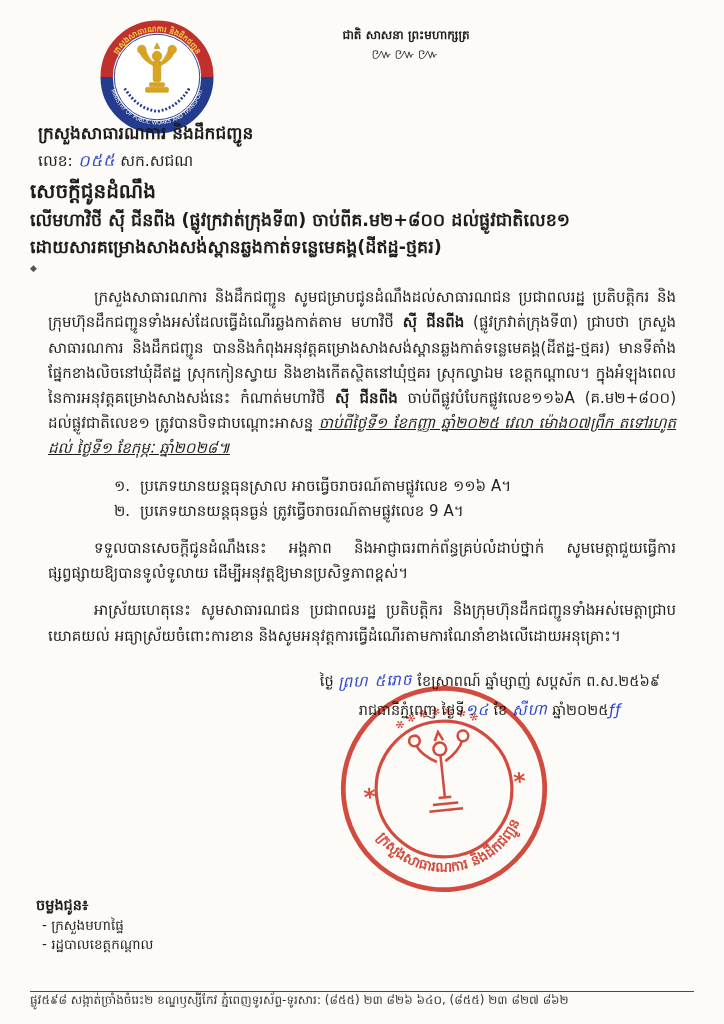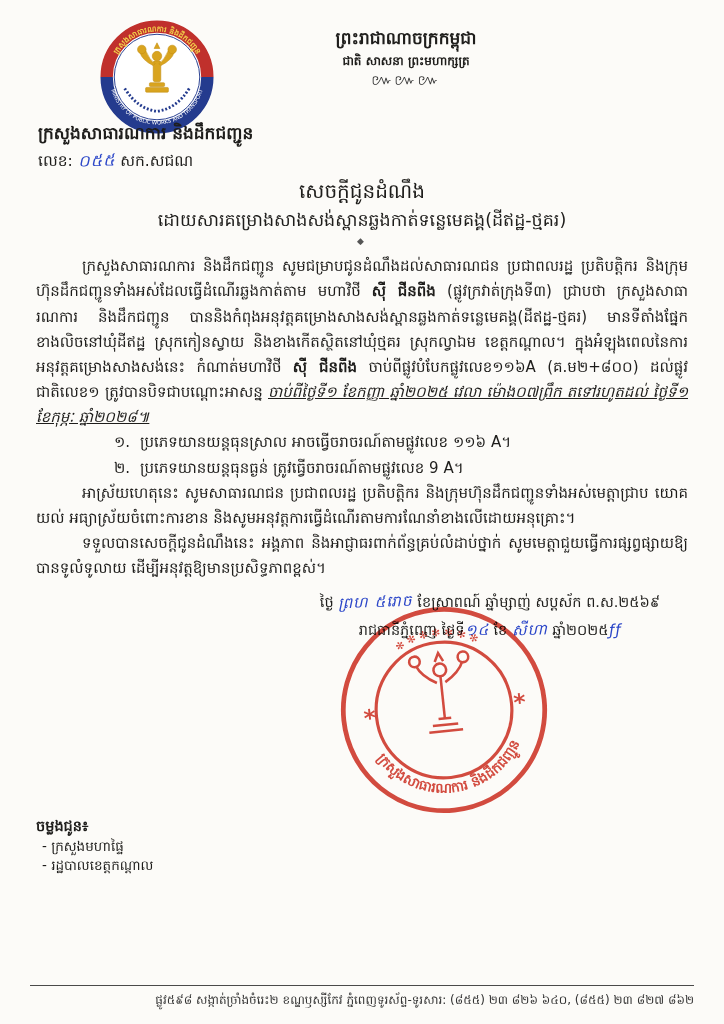--- a/index.html
+++ b/index.html
@@ -19,44 +19,44 @@
   .royal{position:absolute;left:256px;top:26px;width:300px;text-align:center;}
   .royal .kingdom{font-weight:bold;font-size:17px;line-height:1.5;}
   .royal .motto{font-weight:bold;font-size:12px;line-height:1.5;}
   .royal .flourish{font-size:15px;color:#3a3a3a;letter-spacing:2px;line-height:1.4;}
   .ministry-block{position:absolute;left:38px;top:122px;}
   .ministry-name{font-weight:bold;font-size:17px;}
   .ref-line{font-size:15.5px;margin-top:3px;}
   .hw{color:#2b46c8;font-style:italic;display:inline-block;transform:rotate(-2deg);
       font-size:1.05em;letter-spacing:1px;}
   
-  .title-block{text-align:center;margin:6px 30px 4px 30px;font-weight:normal;}
+  .title-block{margin:6px 30px 4px 30px;font-weight:bold;}
   .title-line1{font-size:20px;line-height:1.55;}
   .title-line{font-size:17.5px;line-height:1.55;}
   .title-divider{font-size:9px;color:#555;letter-spacing:3px;margin-top:2px;}
   
   .body-text{margin:8px 36px 0 36px;font-size:15px;line-height:1.68;text-align:justify;}
-  .para{margin:0;text-indent:46px;}
+  .para{margin:12px;text-indent:46px;}
   .para .b{font-weight:bold;}
   .para .ui{font-style:italic;text-decoration:underline;}
   .list-item{margin:0 0 0 78px;text-indent:0;}
   .list-item .num{display:inline-block;width:26px;}
   
   .sign-area{position:relative;height:212px;}
   .date-lines{position:absolute;right:14px;top:6px;width:440px;text-align:center;
               font-size:14.5px;line-height:1.9;z-index:1;}
   .stamp{position:absolute;left:338px;top:22px;width:212px;height:212px;z-index:2;
          opacity:.88;transform:rotate(-6deg);mix-blend-mode:multiply;}
   
   .cc{margin:0 36px;font-size:13.5px;line-height:1.45;}
   .cc-label{font-weight:bold;font-size:14.5px;margin-top:22px;}
   .cc-item{padding-left:6px;}
   
   .footer{position:absolute;left:30px;right:30px;bottom:14px;border-top:1.5px solid #4a4a4a;
-          padding-top:6px;display:flex;justify-content:flex-end;font-size:12px;color:#333;}
+          padding-top:0;display:flex;justify-content:flex-start;font-size:12px;color:#333;}
 </style>
 </head>
 <body>
 
 <div class="page">
 
   <div class="header">
 
     <svg class="logo" viewBox="0 0 120 120">
       <defs>
@@ -81,53 +81,53 @@
       </g>
       <text font-size="8" font-weight="bold" fill="#f2d24b">
         <textPath href="#arcTop" startOffset="50%" text-anchor="middle">ក្រសួងសាធារណការ និងដឹកជញ្ជូន</textPath>
       </text>
       <text font-size="5.6" fill="#ffffff">
         <textPath href="#arcBot" startOffset="50%" text-anchor="middle">MINISTRY OF PUBLIC WORKS AND TRANSPORT</textPath>
       </text>
     </svg>
 
     <div class="royal">
-      <div class="kingdom">ព្រះរាជាណាចក្រកម្ពុជា</div>
       <div class="motto">ជាតិ សាសនា ព្រះមហាក្សត្រ</div>
       <div class="flourish">៚៚៚</div>
     </div>
 
     <div class="ministry-block">
       <div class="ministry-name">ក្រសួងសាធារណការ និងដឹកជញ្ជូន</div>
       <div class="ref-line">
         <span>លេខ:</span>
         <span class="hw">០៥៥</span>
         <span>សក.សជណ</span>
       </div>
     </div>
   </div>
 
   <div class="title-block">
     <div class="title-line1">សេចក្តីជូនដំណឹង</div>
+    <div class="title-line">លើមហាវិថី ស៊ី ជីនពីង (ផ្លូវក្រវាត់ក្រុងទី៣) ចាប់ពីគ.ម២+៨០០ ដល់ផ្លូវជាតិលេខ១</div>
     <div class="title-line">ដោយសារគម្រោងសាងសង់ស្ពានឆ្លងកាត់ទន្លេមេគង្គ(ដីឥដ្ឋ-ថ្មគរ)</div>
     <div class="title-divider">◆</div>
   </div>
 
   <div class="body-text">
     <p class="para"><span>ក្រសួងសាធារណការ និងដឹកជញ្ជូន សូមជម្រាបជូនដំណឹងដល់សាធារណជន ប្រជាពលរដ្ឋ ប្រតិបត្តិករ និងក្រុមហ៊ុនដឹកជញ្ជូនទាំងអស់ដែលធ្វើដំណើរឆ្លងកាត់តាម មហាវិថី </span><span class="b">ស៊ី ជីនពីង</span><span> (ផ្លូវក្រវាត់ក្រុងទី៣) ជ្រាបថា ក្រសួងសាធារណការ និងដឹកជញ្ជូន បាននិងកំពុងអនុវត្តគម្រោងសាងសង់ស្ពានឆ្លងកាត់ទន្លេមេគង្គ(ដីឥដ្ឋ-ថ្មគរ) មានទីតាំងផ្នែកខាងលិចនៅឃុំដីឥដ្ឋ ស្រុកកៀនស្វាយ និងខាងកើតស្ថិតនៅឃុំថ្មគរ ស្រុកល្វាឯម ខេត្តកណ្ដាល។ ក្នុងអំឡុងពេលនៃការអនុវត្តគម្រោងសាងសង់នេះ កំណាត់មហាវិថី </span><span class="b">ស៊ី ជីនពីង</span><span> ចាប់ពីផ្លូវបំបែកផ្លូវលេខ១១៦A (គ.ម២+៨០០) ដល់ផ្លូវជាតិលេខ១ ត្រូវបានបិទជាបណ្ដោះអាសន្ន </span><span class="ui">ចាប់ពីថ្ងៃទី១ ខែកញ្ញា ឆ្នាំ២០២៥ វេលា ម៉ោង០៧ព្រឹក តទៅរហូតដល់ ថ្ងៃទី១ ខែកុម្ភៈ ឆ្នាំ២០២៨៕</span></p>
 
     <div class="list-item">
       <span class="num">១.</span><span>ប្រភេទយានយន្តធុនស្រាល អាចធ្វើចរាចរណ៍តាមផ្លូវលេខ ១១៦ A។</span>
     </div>
     <div class="list-item">
       <span class="num">២.</span><span>ប្រភេទយានយន្តធុនធ្ងន់ ត្រូវធ្វើចរាចរណ៍តាមផ្លូវលេខ 9 A។</span>
     </div>
 
+    <p class="para"><span>ទទួលបានសេចក្តីជូនដំណឹងនេះ អង្គភាព និងអាជ្ញាធរពាក់ព័ន្ធគ្រប់លំដាប់ថ្នាក់ សូមមេត្តាជួយធ្វើការផ្សព្វផ្សាយឱ្យបានទូលំទូលាយ ដើម្បីអនុវត្តឱ្យមានប្រសិទ្ធភាពខ្ពស់។</span></p>
     <p class="para"><span>អាស្រ័យហេតុនេះ សូមសាធារណជន ប្រជាពលរដ្ឋ ប្រតិបត្តិករ និងក្រុមហ៊ុនដឹកជញ្ជូនទាំងអស់មេត្តាជ្រាប យោគយល់ អធ្យាស្រ័យចំពោះការខាន និងសូមអនុវត្តការធ្វើដំណើរតាមការណែនាំខាងលើដោយអនុគ្រោះ។</span></p>
-    <p class="para"><span>ទទួលបានសេចក្តីជូនដំណឹងនេះ អង្គភាព និងអាជ្ញាធរពាក់ព័ន្ធគ្រប់លំដាប់ថ្នាក់ សូមមេត្តាជួយធ្វើការផ្សព្វផ្សាយឱ្យបានទូលំទូលាយ ដើម្បីអនុវត្តឱ្យមានប្រសិទ្ធភាពខ្ពស់។</span></p>
   </div>
 
   <div class="sign-area">
     <div class="date-lines">
       <div><span>ថ្ងៃ </span><span class="hw">ព្រហ ៥រោច</span><span> ខែស្រាពណ៍ ឆ្នាំម្សាញ់ សប្តស័ក ព.ស.២៥៦៩</span></div>
       <div><span>រាជធានីភ្នំពេញ ថ្ងៃទី</span><span class="hw">១៤</span><span> ខែ </span><span class="hw">សីហា</span><span> ឆ្នាំ២០២៥</span><span class="hw">ƒƒ</span></div>
     </div>
 
     <svg class="stamp" viewBox="0 0 200 200">
       <defs>

